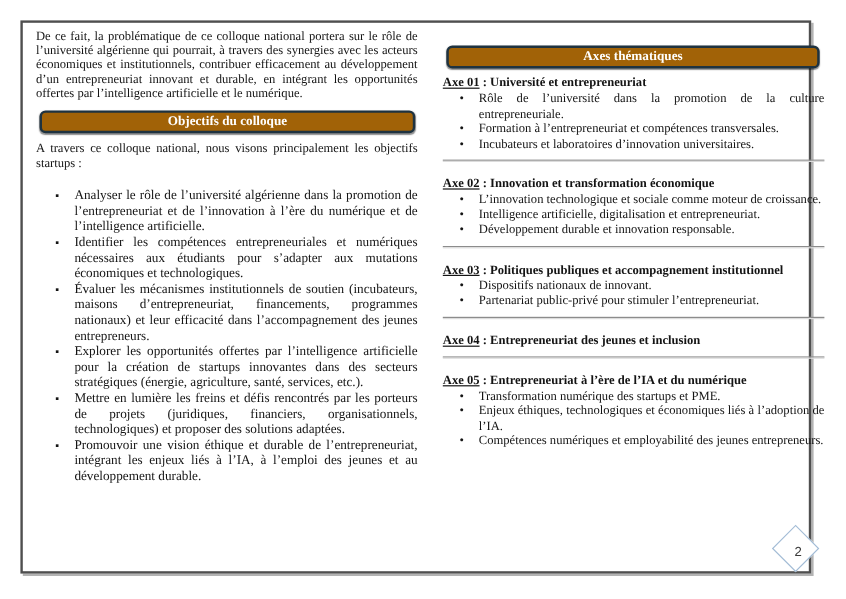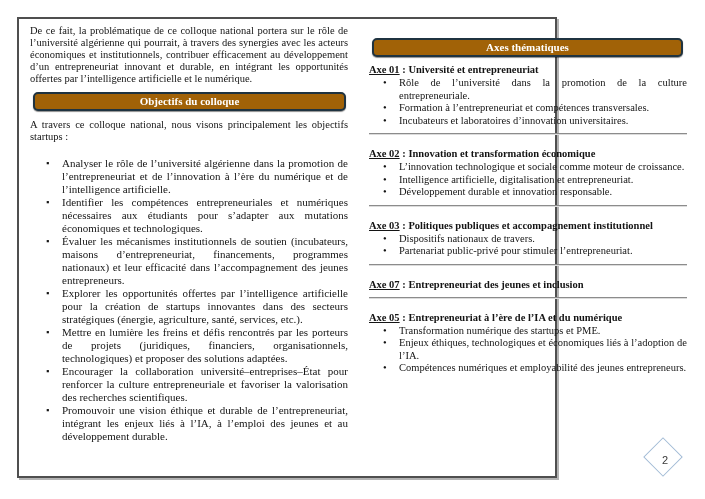--- a/index.html
+++ b/index.html
@@ -8,21 +8,21 @@
     position:relative;
     width:705px; height:499px;
     background:#ffffff;
     font-family:"Liberation Serif", serif;
     color:#141414;
     overflow:hidden;
   }
   .frame {
     position:absolute;
     left:17px; top:17px;
-    width:540px; height:461px;
+    width:659px; height:461px;
     border:2px solid #4f4f4f;
     box-shadow:2px 2px 0 #b3b3b3;
     background:#ffffff;
   }
   .col-left {
     position:absolute;
     left:11px; top:6px;
     width:318px;
   }
   .col-right {
@@ -122,21 +122,20 @@
     <div class="col-left">
       <p class="intro">De ce fait, la problématique de ce colloque national portera sur le rôle de l’université algérienne qui pourrait, à travers des synergies avec les acteurs économiques et institutionnels, contribuer efficacement au développement d’un entrepreneuriat innovant et durable, en intégrant les opportunités offertes par l’intelligence artificielle et le numérique.</p>
       <div class="banner">Objectifs du colloque</div>
       <p class="lead">A travers ce colloque national, nous visons principalement les objectifs startups :</p>
       <ul class="objectives">
         <li>Analyser le rôle de l’université algérienne dans la promotion de l’entrepreneuriat et de l’innovation à l’ère du numérique et de l’intelligence artificielle.</li>
         <li>Identifier les compétences entrepreneuriales et numériques nécessaires aux étudiants pour s’adapter aux mutations économiques et technologiques.</li>
         <li>Évaluer les mécanismes institutionnels de soutien (incubateurs, maisons d’entrepreneuriat, financements, programmes nationaux) et leur efficacité dans l’accompagnement des jeunes entrepreneurs.</li>
         <li>Explorer les opportunités offertes par l’intelligence artificielle pour la création de startups innovantes dans des secteurs stratégiques (énergie, agriculture, santé, services, etc.).</li>
         <li>Mettre en lumière les freins et défis rencontrés par les porteurs de projets (juridiques, financiers, organisationnels, technologiques) et proposer des solutions adaptées.</li>
-        <li>Encourager la collaboration université–entreprises–État pour renforcer la culture entrepreneuriale et favoriser la valorisation des recherches scientifiques.</li>
         <li>Promouvoir une vision éthique et durable de l’entrepreneuriat, intégrant les enjeux liés à l’IA, à l’emploi des jeunes et au développement durable.</li>
       </ul>
     </div>
 
     <div class="col-right">
       <div class="banner">Axes thématiques</div>
 
       <div class="axe-section">
         <p class="axe-heading"><span class="axe-num">Axe 01</span><span> : </span><span class="axe-title">Université et entrepreneuriat</span></p>
         <ul class="axe-items">
@@ -153,28 +152,28 @@
           <li>L’innovation technologique et sociale comme moteur de croissance.</li>
           <li>Intelligence artificielle, digitalisation et entrepreneuriat.</li>
           <li>Développement durable et innovation responsable.</li>
         </ul>
         <hr class="divider">
       </div>
 
       <div class="axe-section">
         <p class="axe-heading"><span class="axe-num">Axe 03</span><span> : </span><span class="axe-title">Politiques publiques et accompagnement institutionnel</span></p>
         <ul class="axe-items">
-          <li>Dispositifs nationaux de travers.</li>
+          <li>Dispositifs nationaux de innovant.</li>
           <li>Partenariat public-privé pour stimuler l’entrepreneuriat.</li>
         </ul>
         <hr class="divider">
       </div>
 
       <div class="axe-section">
-        <p class="axe-heading"><span class="axe-num">Axe 07</span><span> : </span><span class="axe-title">Entrepreneuriat des jeunes et inclusion</span></p>
+        <p class="axe-heading"><span class="axe-num">Axe 04</span><span> : </span><span class="axe-title">Entrepreneuriat des jeunes et inclusion</span></p>
         <hr class="divider">
       </div>
 
       <div class="axe-section">
         <p class="axe-heading"><span class="axe-num">Axe 05</span><span> : </span><span class="axe-title">Entrepreneuriat à l’ère de l’IA et du numérique</span></p>
         <ul class="axe-items">
           <li>Transformation numérique des startups et PME.</li>
           <li>Enjeux éthiques, technologiques et économiques liés à l’adoption de l’IA.</li>
           <li>Compétences numériques et employabilité des jeunes entrepreneurs.</li>
         </ul>

